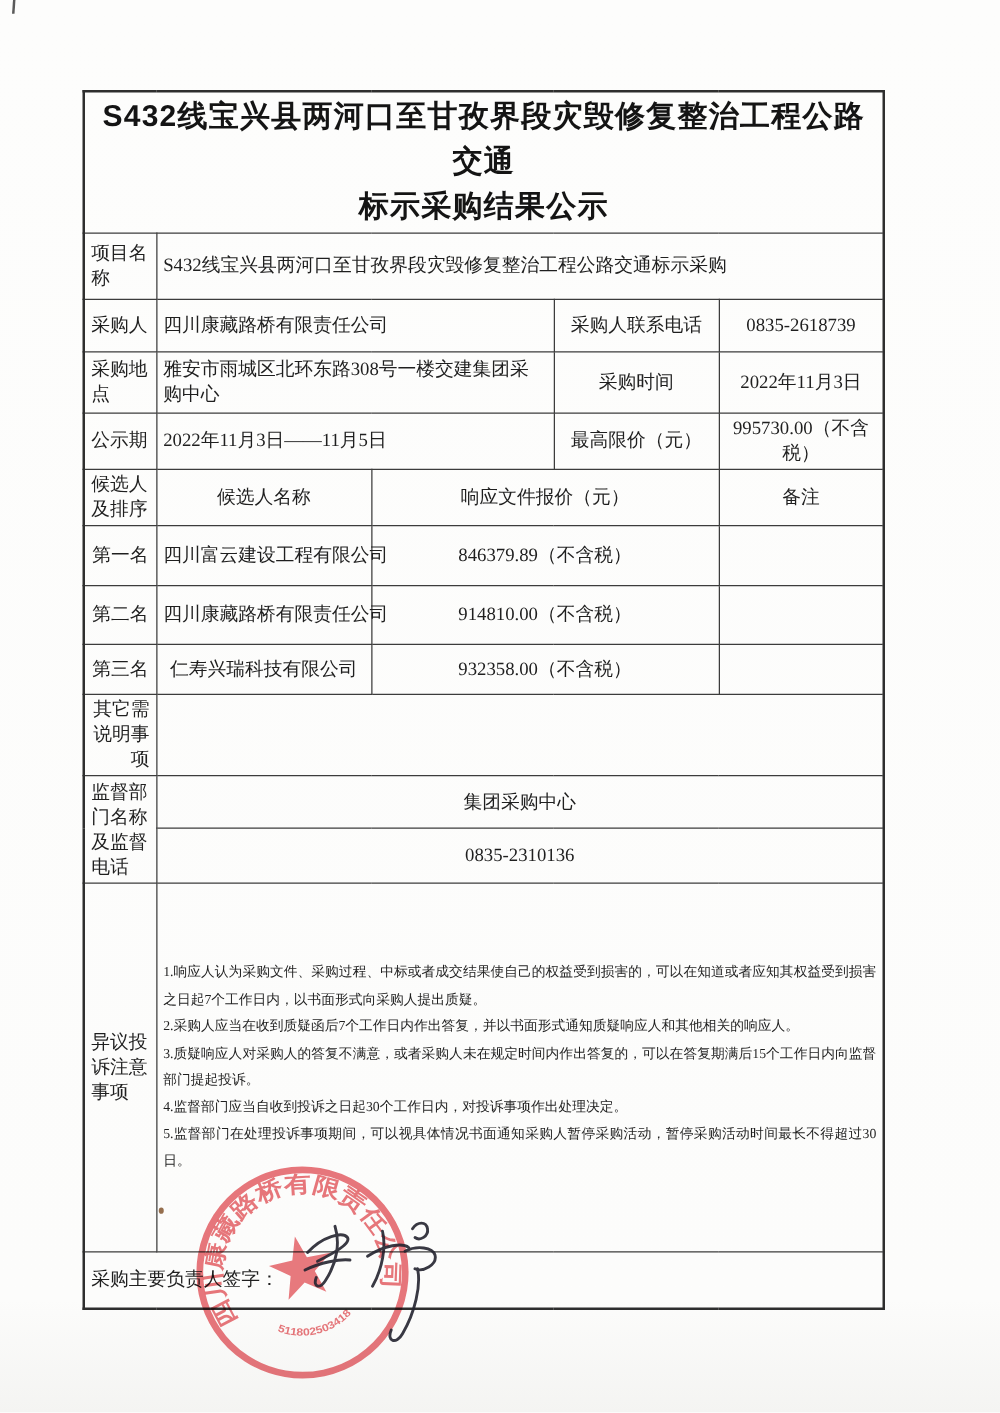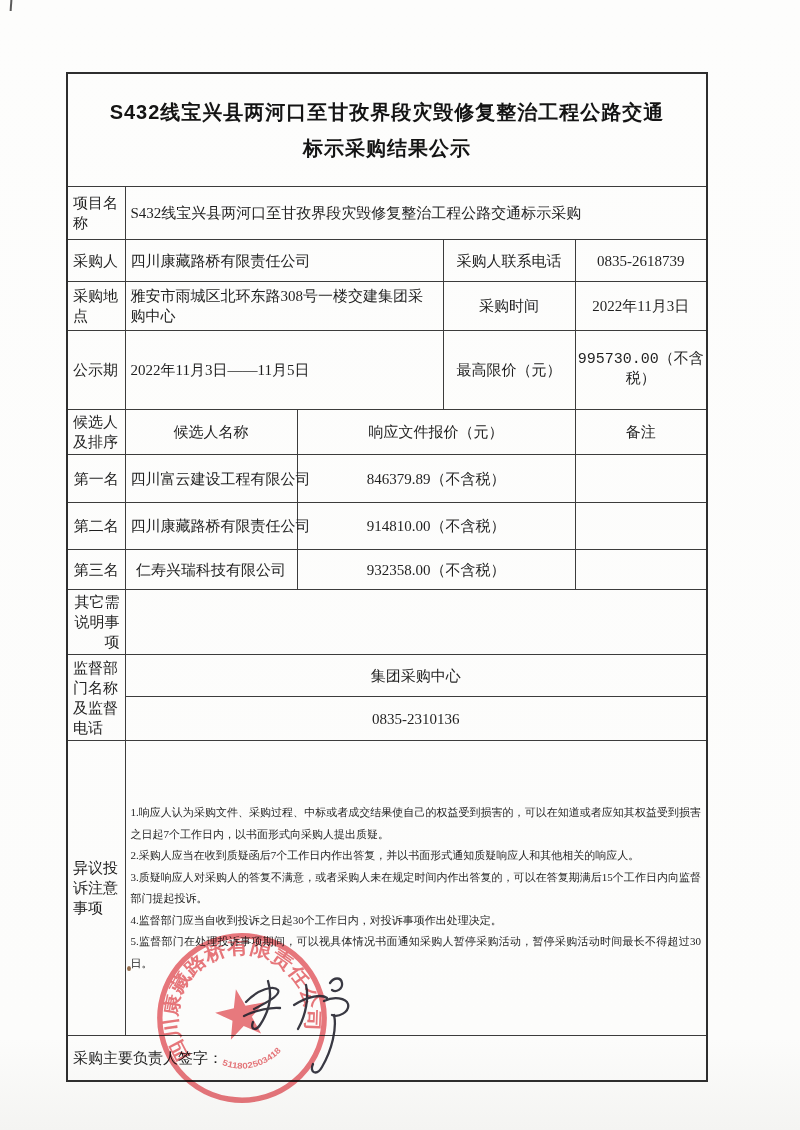--- a/index.html
+++ b/index.html
@@ -48,21 +48,21 @@
   tr.r-sup1   td{height:37px;}
   tr.r-sup2   td{height:39px;}
   tr.r-comp   td{height:290px;}
   tr.r-sign   td{height:40px;}
 
   .title-cell{
     text-align:center;vertical-align:middle;
     font-family:"Liberation Sans","DejaVu Sans",sans-serif;
     font-weight:700;color:#141414;
   }
-  .title-line{font-size:20px;line-height:36px;letter-spacing:1px;}
+  .title-line{font-size:24px;line-height:36px;letter-spacing:1px;}
 
   td.lbl{padding-left:4px;}
   td.lbl-center{text-align:left;padding:2px 2px;}
   td.val-left{padding-left:7px;}
   td.center{text-align:center;}
   td.rank{text-align:center;}
   td.cname{text-align:center;font-size:12.5px;white-space:nowrap;letter-spacing:0px;}
   td.bid{text-align:center;}
   td.comp-cell{vertical-align:middle;padding:6px 9px;}
   .comp-list p{margin:0;text-align:justify;font-size:11px;line-height:21.5px;}
@@ -122,21 +122,21 @@
       <td class="lbl">采购地点</td>
       <td class="val-left" colspan="2">雅安市雨城区北环东路308号一楼交建集团采购中心</td>
       <td class="center">采购时间</td>
       <td class="center">2022年11月3日</td>
     </tr>
 
     <tr class="r-pub">
       <td class="lbl">公示期</td>
       <td class="val-left" colspan="2">2022年11月3日——11月5日</td>
       <td class="center">最高限价（元）</td>
-      <td class="center" style="padding:19px 2px;font-family:Liberation Mono, monospace;">995730.00（不含税）</td>
+      <td class="center" style="padding:2px 2px;">995730.00（不含税）</td>
     </tr>
 
     <tr class="r-chead">
       <td class="lbl">候选人及排序</td>
       <td class="center">候选人名称</td>
       <td class="center" colspan="2">响应文件报价（元）</td>
       <td class="center">备注</td>
     </tr>
 
     <tr class="r-c1">

